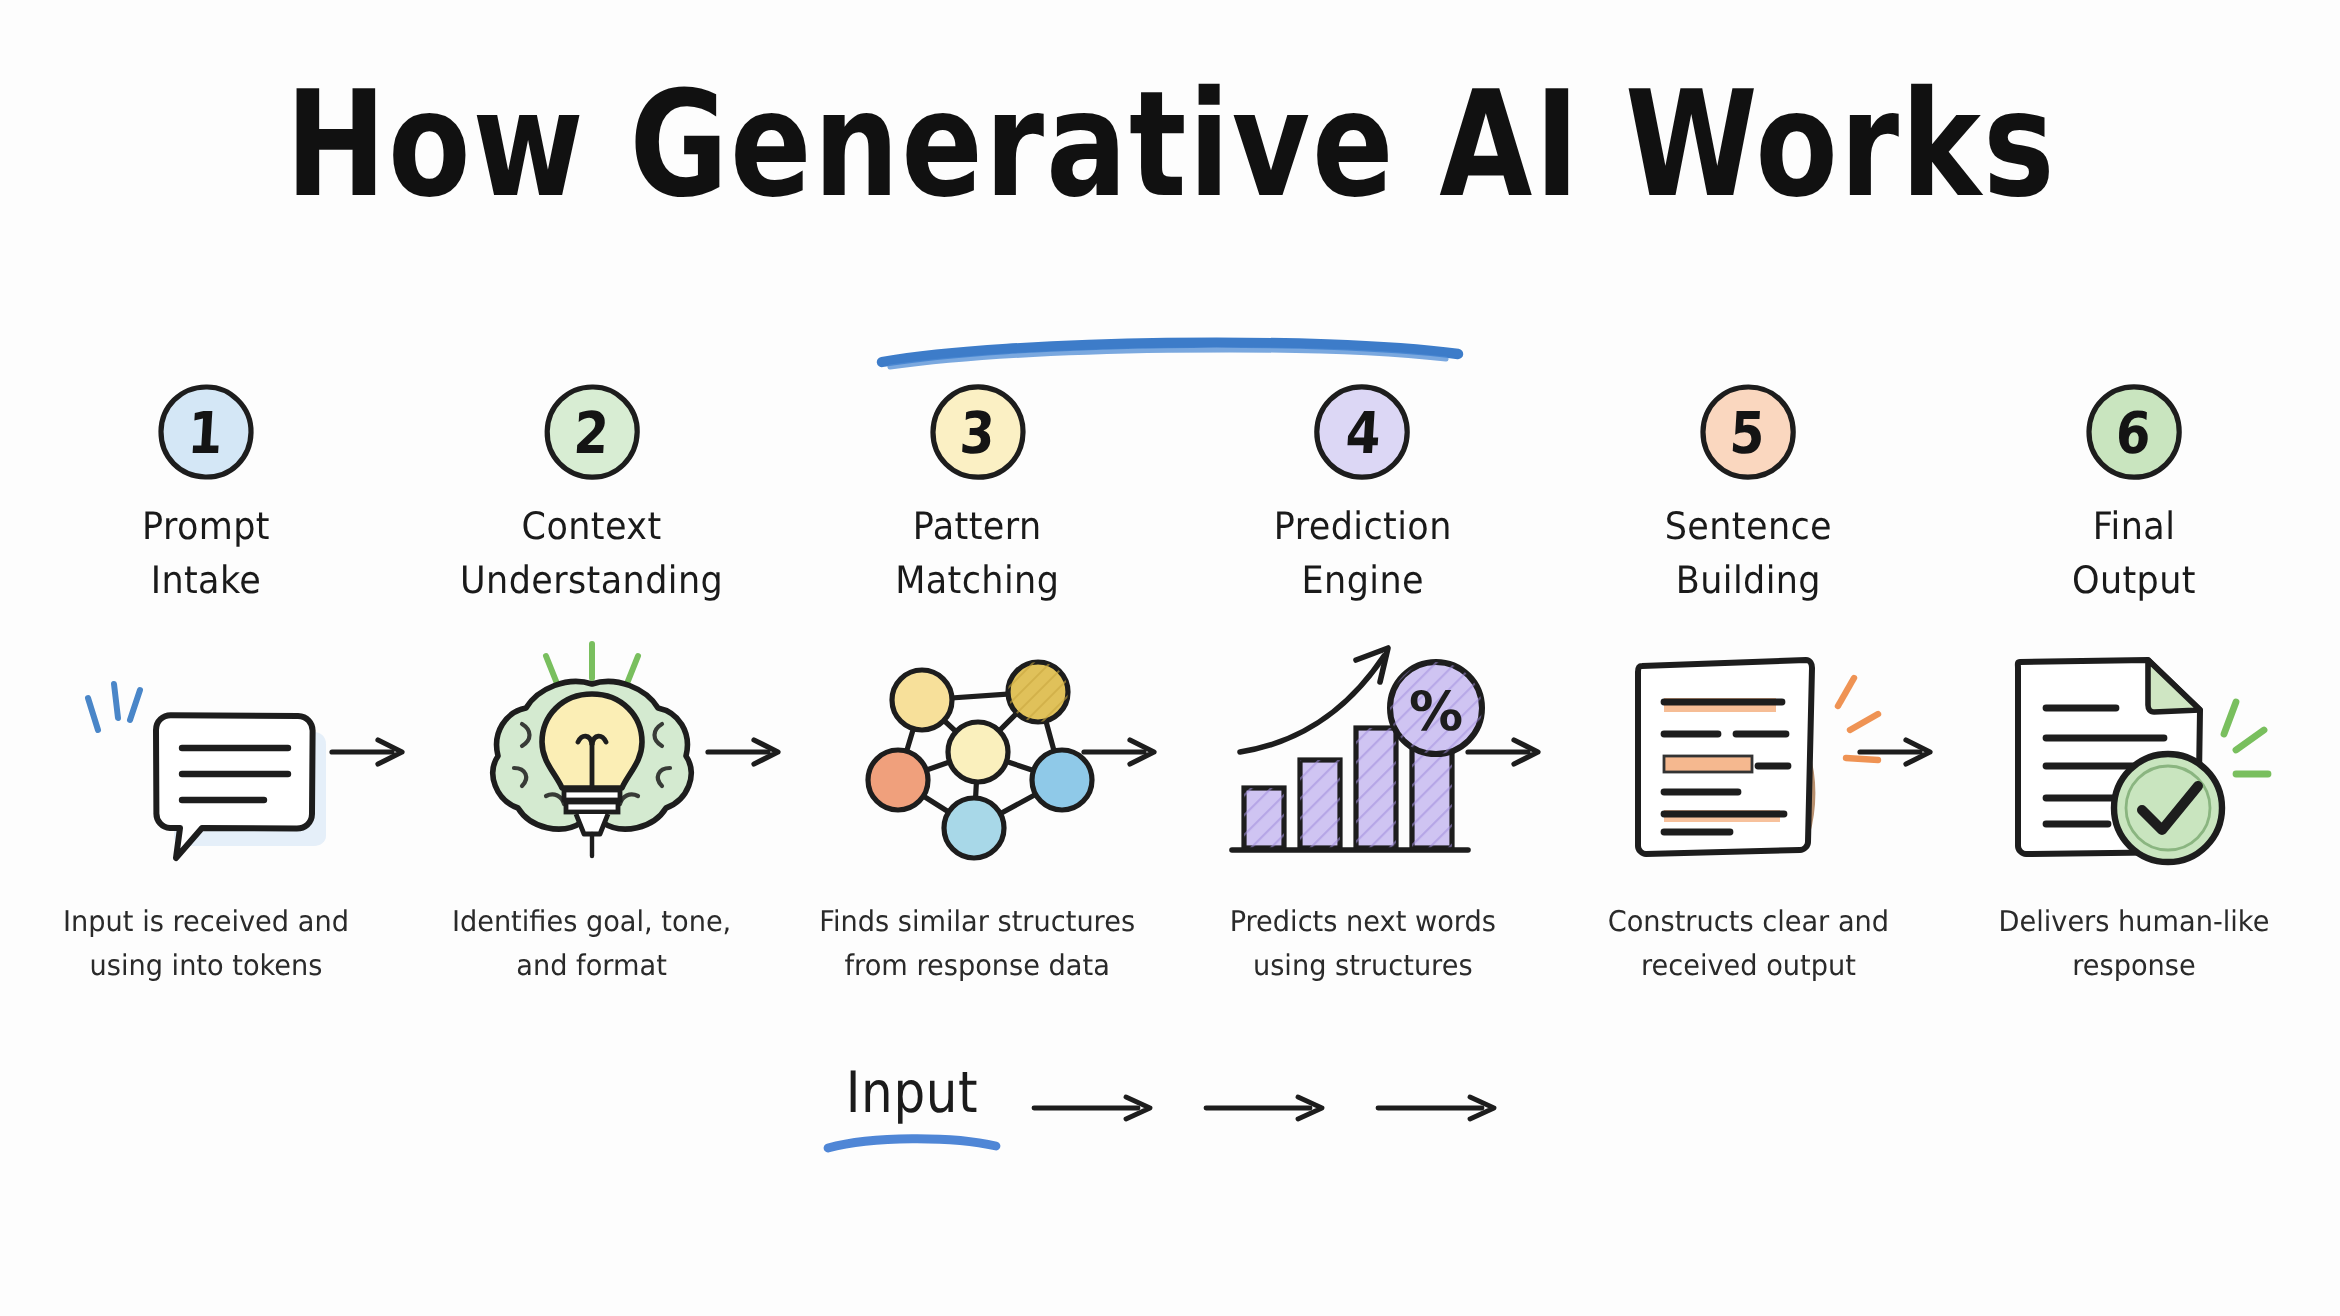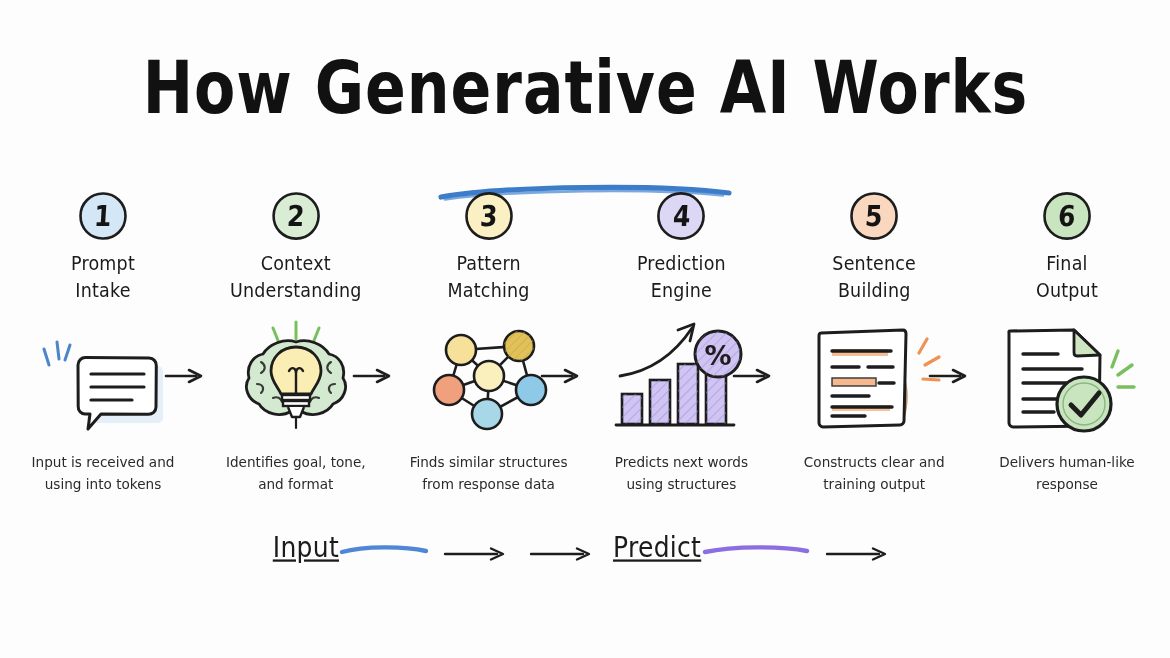--- a/index.html
+++ b/index.html
@@ -17,21 +17,21 @@
   }
   #canvas {
     position: absolute;
     inset: 0;
     background: #fdfdfd;
   }
 
   
   .title-wrap {
     position: absolute;
-    top: 52px;
+    top: 36px;
     left: 0;
     width: 1170px;
     text-align: center;
   }
   .title {
     font-family: "DejaVu Sans", sans-serif;
     font-size: 62px;
     font-weight: 700;
     letter-spacing: 1px;
     color: #111111;
@@ -139,23 +139,22 @@
     width: 1170px;
     display: flex;
     align-items: center;
     justify-content: center;
     gap: 0px;
   }
   .sum-item {
     position: relative;
     padding: 0 6px;
     display: inline-flex;
-    flex-direction: row;
+    flex-direction: column;
     align-items: center;
-    text-decoration: underline;
   }
   .sum-label {
     font-size: 25px;
     font-weight: 400;
     color: #1b1b1b;
     letter-spacing: 0.3px;
     transform: scaleY(1.14);
     line-height: 1.1;
     font-family: "DejaVu Sans", sans-serif;
   }
@@ -406,21 +405,21 @@
           <rect x="33" y="61" width="44" height="8" fill="#f5b183" opacity="0.9" stroke="#1d1d1d" stroke-width="1.4"></rect>
           <path d="M80 66 H95" stroke="#1d1d1d" stroke-width="3.4" stroke-linecap="round"></path>
           <path d="M33 79 H70" stroke="#1d1d1d" stroke-width="3.4" stroke-linecap="round"></path>
           <rect x="33" y="88" width="58" height="6" fill="#f5b183" opacity="0.8"></rect>
           <path d="M33 90 H93" stroke="#1d1d1d" stroke-width="3.4" stroke-linecap="round"></path>
           <path d="M33 99 H66" stroke="#1d1d1d" stroke-width="3.4" stroke-linecap="round"></path>
         </svg>
       </div>
       <div class="caption">
         <span>Constructs clear and</span><br>
-        <span>training output</span>
+        <span>received output</span>
       </div>
     </div>
 
     <div class="step">
       <div class="badge">
         <svg viewBox="0 0 52 52">
             <path d="M26 3.4 C38.7 3.4 48.7 13.3 48.6 26.1 C48.5 38.8 38.6 48.7 25.9 48.6 C13.2 48.5 3.3 38.4 3.5 25.8 C3.7 13.2 13.5 3.4 26 3.4 Z" fill="#c9e5bf" stroke="#1d1d1d" stroke-width="2.6"></path>
           </svg>
         <span class="badge-num">6</span>
       </div>
@@ -471,26 +470,20 @@
       <path d="M4 8 H56" stroke="#1d1d1d" stroke-width="2.4" stroke-linecap="round"></path>
       <path d="M50 2.5 L62 8 L50 13.5" stroke="#1d1d1d" stroke-width="2.4" fill="none" stroke-linecap="round" stroke-linejoin="round"></path>
     </svg>
 
 
     <svg class="sum-arrow" viewBox="0 0 74 16">
       <path d="M4 8 H56" stroke="#1d1d1d" stroke-width="2.4" stroke-linecap="round"></path>
       <path d="M50 2.5 L62 8 L50 13.5" stroke="#1d1d1d" stroke-width="2.4" fill="none" stroke-linecap="round" stroke-linejoin="round"></path>
     </svg>
 
-    <div class="sum-item">
-      <div class="sum-label">Predict</div>
-      <svg class="sum-underline" viewBox="0 0 110 12" preserveAspectRatio="none">
-        <path d="M4 8 C 33 2, 80 2, 106 7" stroke="#8b6fe0" stroke-width="4.4" fill="none" stroke-linecap="round"></path>
-      </svg>
-    </div>
 
     <svg class="sum-arrow" viewBox="0 0 74 16">
       <path d="M4 8 H56" stroke="#1d1d1d" stroke-width="2.4" stroke-linecap="round"></path>
       <path d="M50 2.5 L62 8 L50 13.5" stroke="#1d1d1d" stroke-width="2.4" fill="none" stroke-linecap="round" stroke-linejoin="round"></path>
     </svg>
 
 
   </div>
 
 </div>

